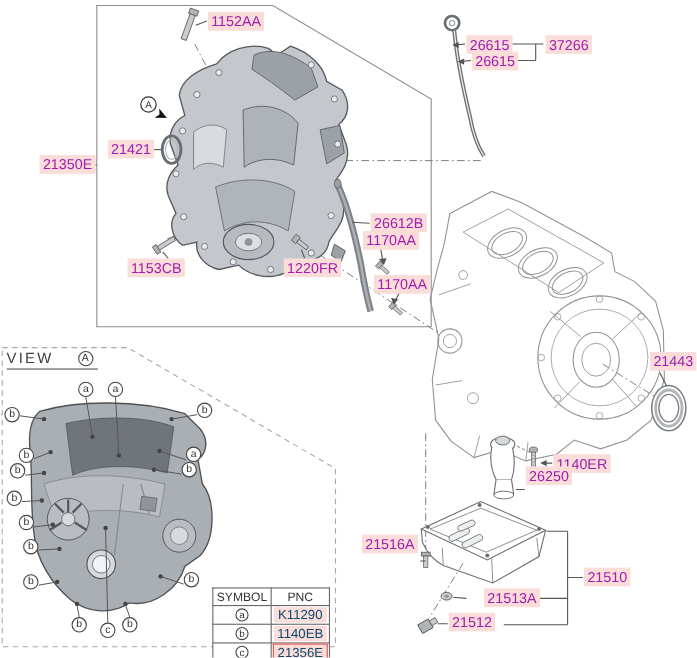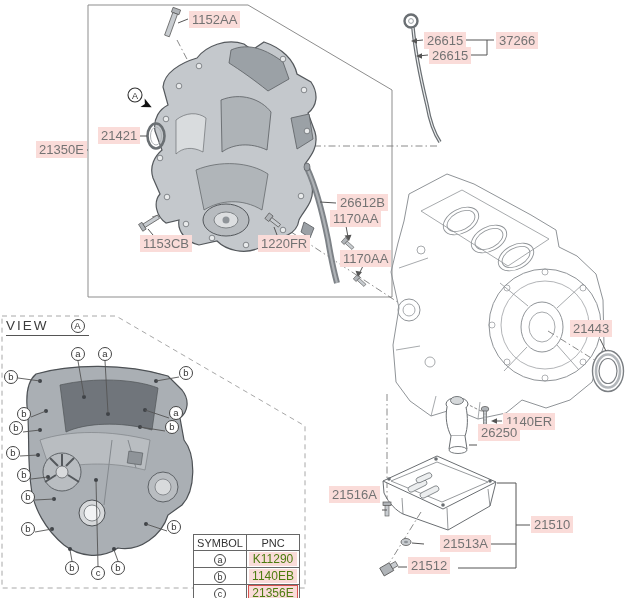--- a/index.html
+++ b/index.html
@@ -1,39 +1,39 @@
 <!DOCTYPE html>
 <html><head>
 <meta charset="utf-8">
 <style>
   html,body{margin:0;padding:0;background:#fff;}
   #canvas{position:relative;width:634px;height:598px;background:#fff;overflow:hidden;
           font-family:"Liberation Sans",sans-serif;}
   #art{position:absolute;left:0;top:0;}
   .plabel{position:absolute;font-size:13px;line-height:15px;padding:1px 3px;
-          color:#737373;background:#fadcd9;white-space:nowrap;z-index:5;}
+          color:#a21caf;background:#fadcd9;white-space:nowrap;z-index:5;}
   #watermark{position:absolute;left:166px;top:274px;font-size:45px;font-weight:700;
              letter-spacing:1px;color:rgba(255,255,255,0.35);
              -webkit-text-stroke:1.5px #c3c3c3;z-index:3;pointer-events:none;}
   #viewa-title{position:absolute;left:6px;top:318px;font-size:13.5px;color:#3c3c3c;
                border-bottom:1.5px solid #555;padding:0 4px 2px 0;z-index:4;
                display:flex;align-items:center;gap:22px;letter-spacing:2px;}
   .circ{display:inline-flex;align-items:center;justify-content:center;
         width:14px;height:14px;border:1.2px solid #444;border-radius:50%;
         font-size:9.5px;letter-spacing:0;color:#333;background:#fff;box-sizing:border-box;}
   .marker{position:absolute;width:14px;height:14px;border:1.2px solid #444;border-radius:50%;
           background:#fff;font-size:9.5px;color:#333;text-align:center;line-height:12px;
           box-sizing:border-box;z-index:5;}
   #pnc-table{position:absolute;left:193px;top:534px;border-collapse:collapse;
              background:#fff;z-index:6;font-size:11px;color:#333;}
   #pnc-table th,#pnc-table td{border:1px solid #666;text-align:center;padding:0;}
   #pnc-table th{width:52px;height:15px;font-weight:400;font-size:11px;}
   #pnc-table td{height:16px;}
   .pnc-val{display:inline-block;min-width:44px;padding:0 2px;background:#fadcd9;
-           color:#4d7c0f;font-size:12px;line-height:14px;}
+           color:#0c4a6e;font-size:12px;line-height:14px;}
   .pnc-val.hl{border:1.4px solid #d9534f;}
   .tcirc{display:inline-flex;align-items:center;justify-content:center;width:12px;height:12px;
          border:1px solid #444;border-radius:50%;font-size:9px;background:#fff;box-sizing:border-box;}
 </style>
 </head>
 <body>
 
 <div id="canvas">
 
 <svg id="art" width="634" height="598" viewBox="0 0 634 598">
@@ -303,24 +303,24 @@
 
 <div id="callout-layer">
       <div class="plabel" style="left: 189px; top: 11px;">1152AA</div>
       <div class="plabel" style="left: 424px; top: 32px;">26615</div>
       <div class="plabel" style="left: 496px; top: 32px;">37266</div>
       <div class="plabel" style="left: 429px; top: 47px;">26615</div>
       <div class="plabel" style="left: 98px; top: 127px;">21421</div>
       <div class="plabel" style="left: 36px; top: 141px;">21350E</div>
       <div class="plabel" style="left: 337px; top: 194px;">26612B</div>
       <div class="plabel" style="left: 330px; top: 210px;">1170AA</div>
-      <div class="plabel" style="left: 140px; top: 235px;">1153CB</div>
+      <div class="plabel" style="left: 116px; top: 235px;">1153CB</div>
       <div class="plabel" style="left: 258px; top: 235px;">1220FR</div>
       <div class="plabel" style="left: 340px; top: 250px;">1170AA</div>
-      <div class="plabel" style="left: 570px; top: 320px;">21443</div>
+      <div class="plabel" style="left: 591px; top: 320px;">21443</div>
       <div class="plabel" style="left: 503px; top: 413px;">1140ER</div>
       <div class="plabel" style="left: 478px; top: 424px;">26250</div>
       <div class="plabel" style="left: 329px; top: 486px;">21516A</div>
       <div class="plabel" style="left: 531px; top: 516px;">21510</div>
       <div class="plabel" style="left: 405px; top: 535px; margin-left: 35px;">21513A</div>
       <div class="plabel" style="left: 408px; top: 557px;">21512</div>
     </div>
 <div id="marker-layer">
       <div class="marker" style="left: 4px; top: 370px;">b</div>
       <div class="marker" style="left: 71px; top: 347px;">a</div>

